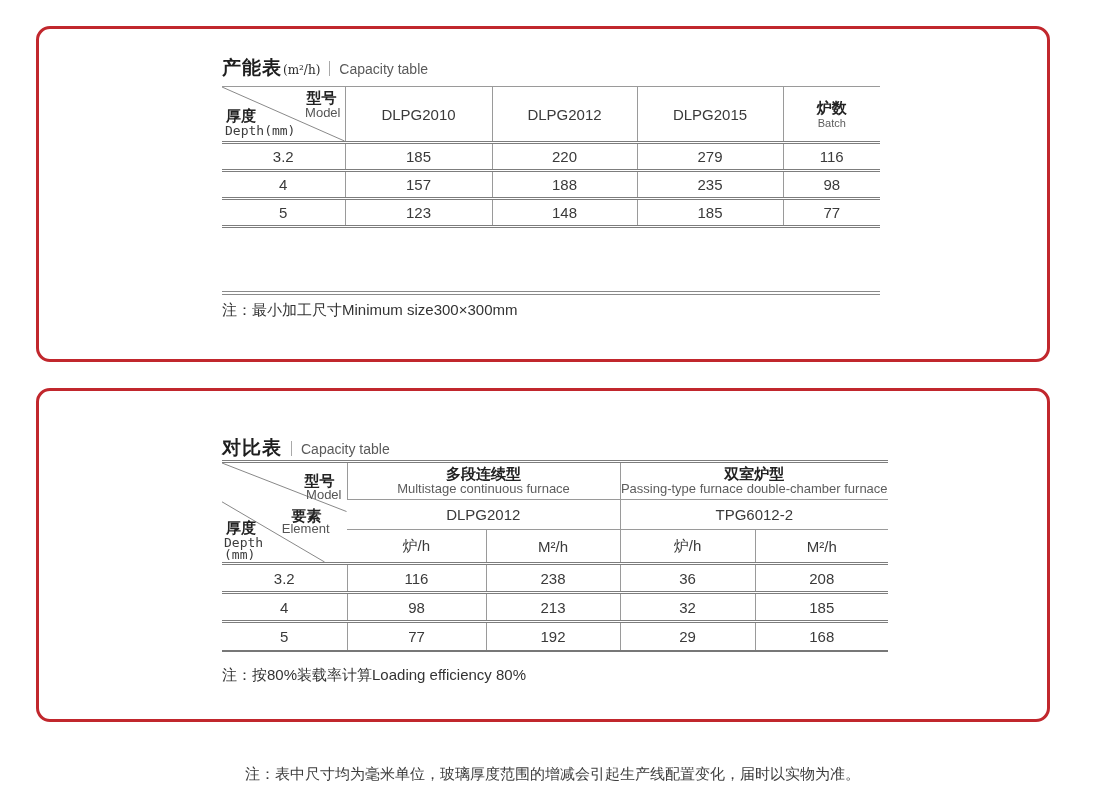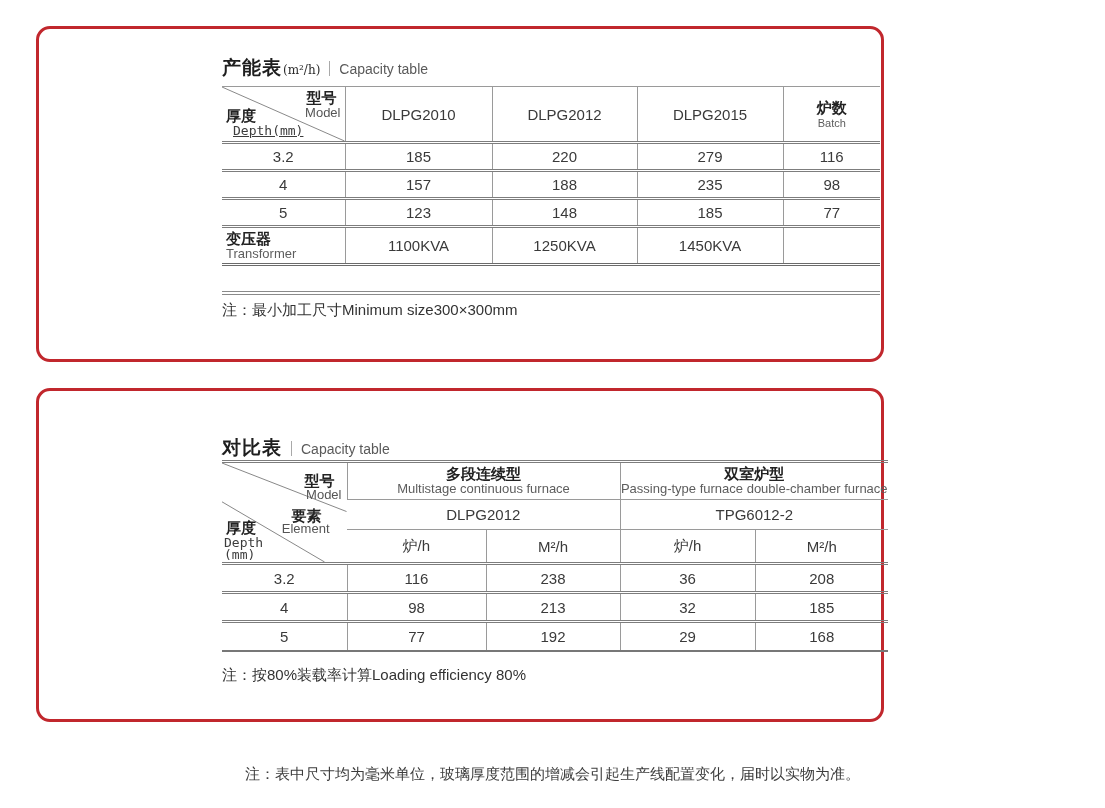--- a/index.html
+++ b/index.html
@@ -6,21 +6,21 @@
   html, body { background: #ffffff; }
   body {
     width: 1105px; height: 808px;
     position: relative;
     font-family: "Liberation Sans", "DejaVu Sans", sans-serif;
     color: #2e2e2e;
     overflow: hidden;
   }
   .panel {
     position: absolute;
-    left: 36px; width: 848px;
+    left: 36px; width: 1014px;
     border: 3px solid #c1272d;
     border-radius: 14px;
     background: #ffffff;
   }
   .panel1 { top: 26px; height: 336px; }
   .panel2 { top: 388px; height: 334px; }
 
   
   .tbl-title {
     position: absolute; left: 183px;
@@ -116,21 +116,21 @@
     </colgroup>
     <tbody>
         <tr class="hrow">
       <td class="corner" style="height:56px">
         <svg viewBox="0 0 123 56" preserveAspectRatio="none">
           <line x1="0" y1="0" x2="123" y2="56" stroke="#868686" stroke-width="1"></line>
         </svg>
         <span class="lbl b" style="top:3px;  right:8px;">型号</span>
         <span class="lbl g" style="top:19px; right:4px;">Model</span>
         <span class="lbl b" style="top:21px; left:4px;">厚度</span>
-        <span class="lbl m" style="top:37px; left:11px;text-decoration:underline;">Depth(mm)</span>
+        <span class="lbl m" style="top:37px; left:3px;">Depth(mm)</span>
       </td>
       <th class="model-h">DLPG2010</th>
       <th class="model-h">DLPG2012</th>
       <th class="model-h">DLPG2015</th>
       <th>
         <div class="cn-b">炉数</div>
         <div class="sub-en" style="font-size:11px">Batch</div>
       </th>
     </tr>
     <tr class="drow">
@@ -146,30 +146,20 @@
       <td>188</td>
       <td>235</td>
       <td>98</td>
     </tr>
     <tr class="drow">
       <td>5</td>
       <td>123</td>
       <td>148</td>
       <td>185</td>
       <td>77</td>
-    </tr>
-    <tr class="trow">
-      <td class="tleft">
-        <div class="cn-b">变压器</div>
-        <div class="sub-en">Transformer</div>
-      </td>
-      <td>1100KVA</td>
-      <td>1250KVA</td>
-      <td>1450KVA</td>
-      <td></td>
     </tr>
   </tbody>
     </table>
 
   <div class="dline"></div>
   <div class="note">注：最小加工尺寸Minimum size300×300mm</div>
 </section>
 
 <section class="panel panel2">
 

